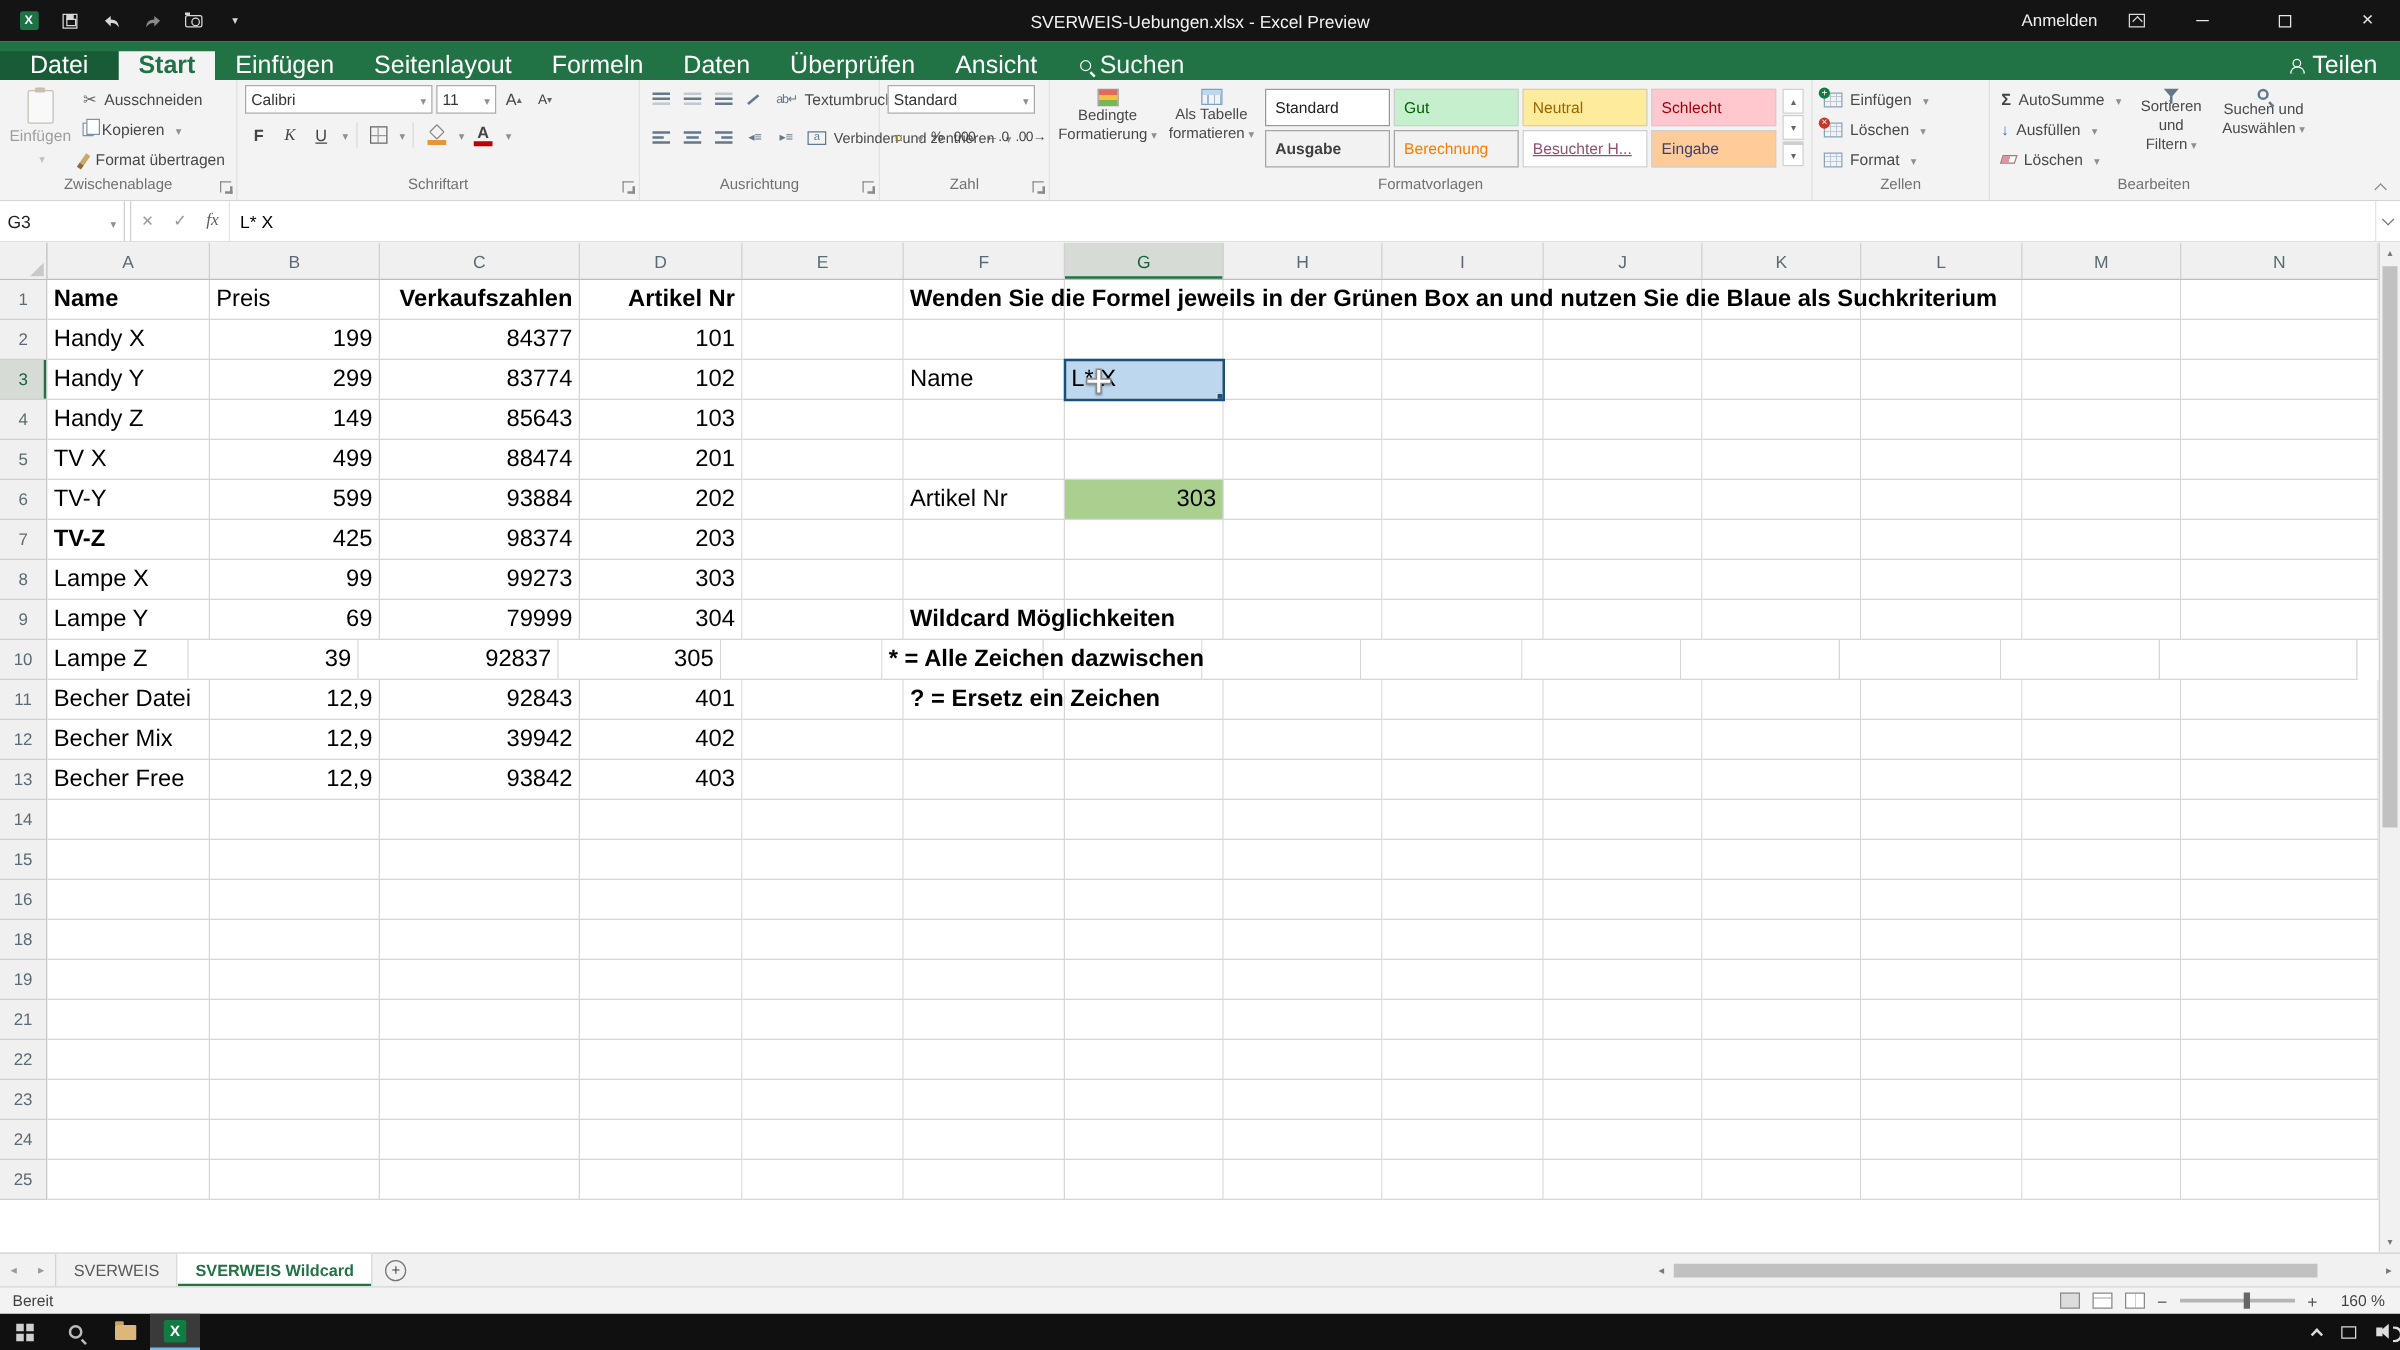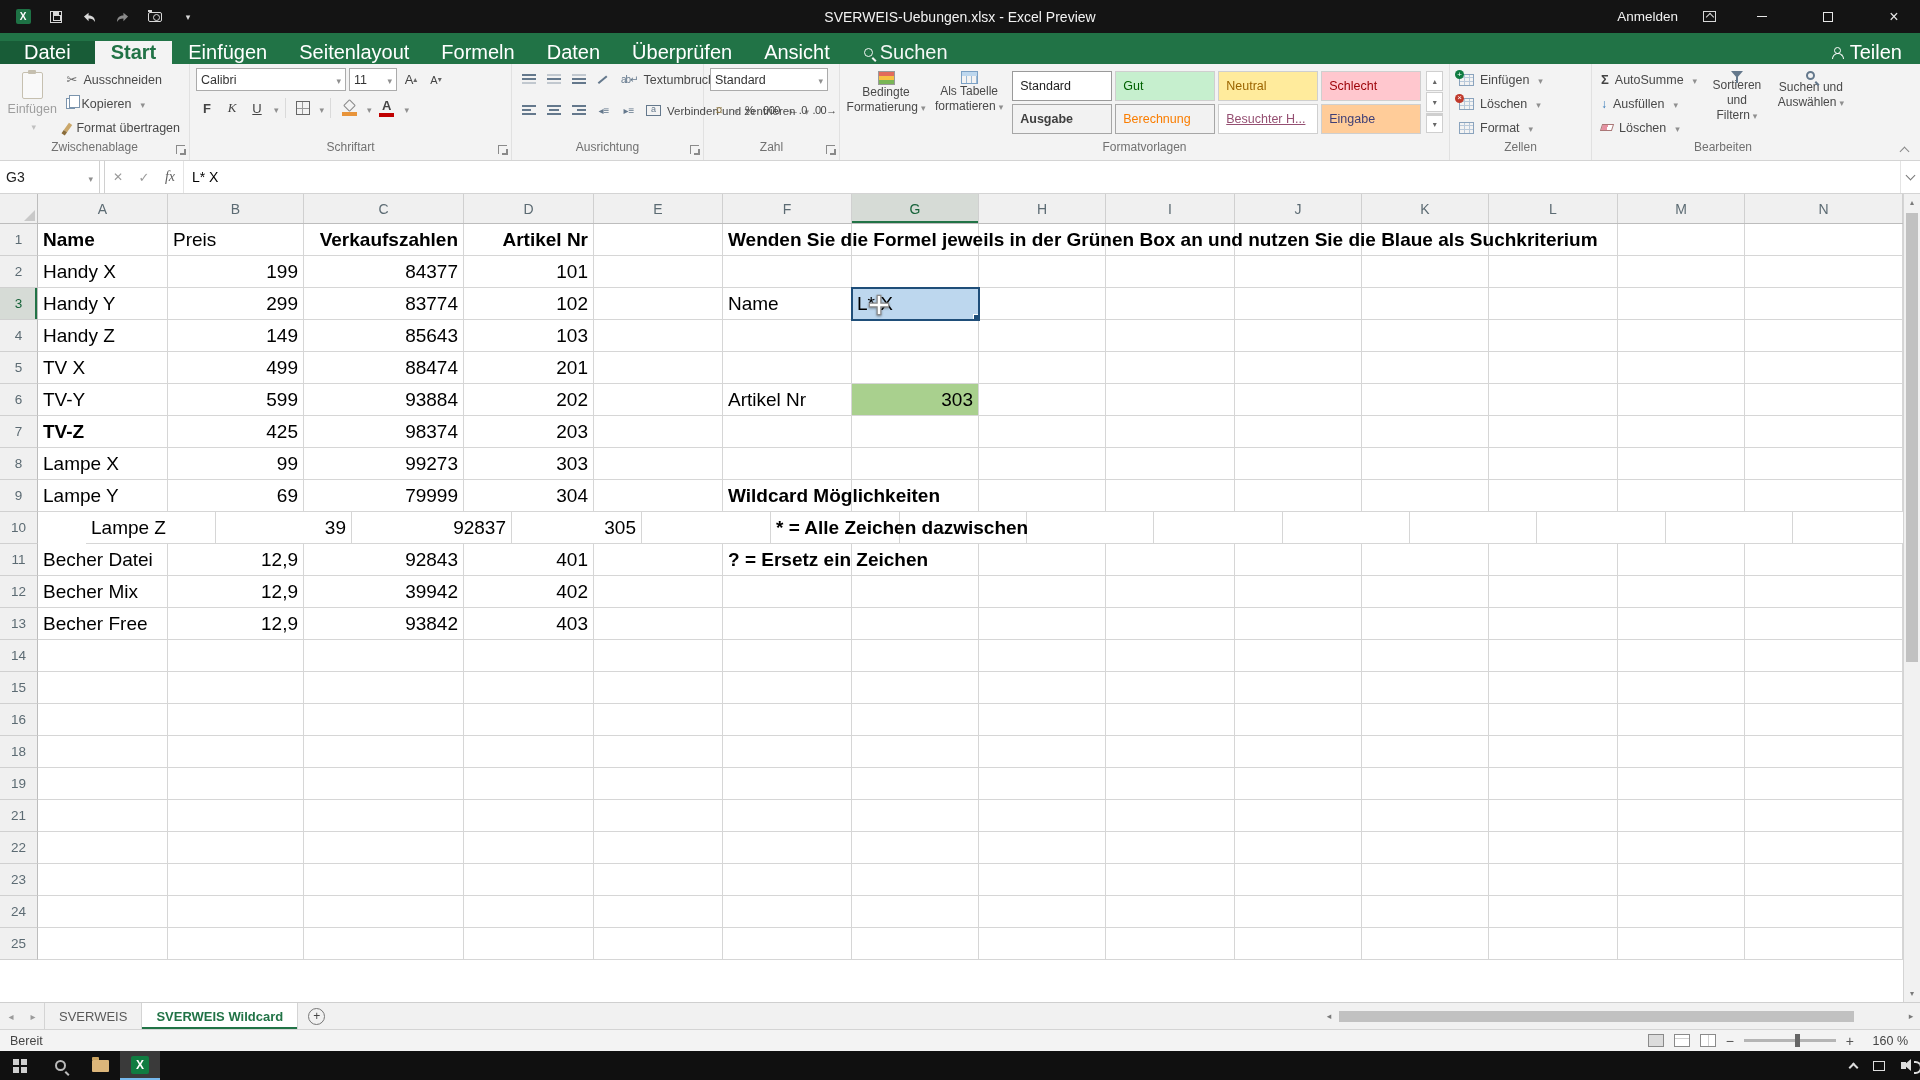--- a/index.html
+++ b/index.html
@@ -807,21 +807,21 @@
             <div class="cell" style="width: 127px;"></div>
             <div class="cell" style="width: 129px;"></div>
             <div class="cell" style="width: 127px;"></div>
             <div class="cell" style="width: 127px;"></div>
             <div class="cell" style="width: 129px;"></div>
             <div class="cell" style="width: 127px;"></div>
             <div class="cell" style="width: 158px;"></div>
           </div>
           <div class="grid-row">
             <div class="row-h">10</div>
-            <div class="cell" style="width: 130px; margin-left: 48px;">
+            <div class="cell" style="width: 113px;">
               <span>Lampe Z</span>
             </div>
             <div class="cell right" style="width: 136px;">
               <span>39</span>
             </div>
             <div class="cell right" style="width: 160px;">
               <span>92837</span>
             </div>
             <div class="cell right" style="width: 130px;">
               <span>305</span>

